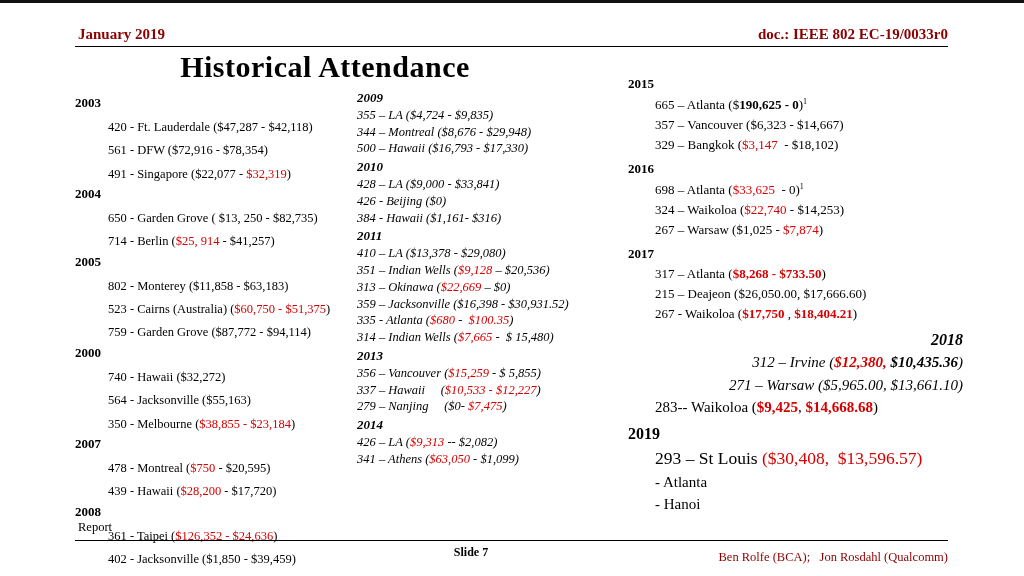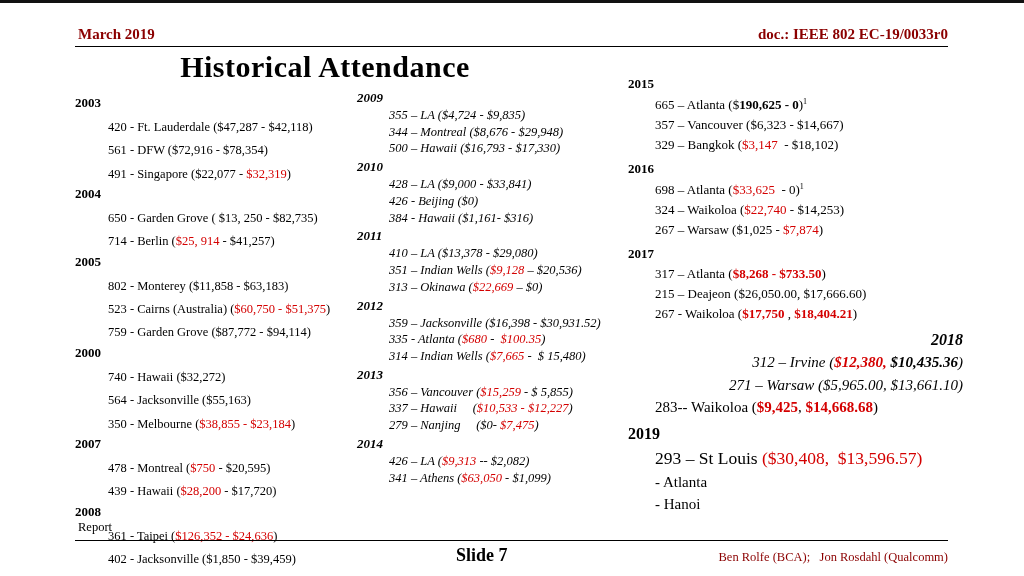--- a/index.html
+++ b/index.html
@@ -24,41 +24,41 @@
   }
   .col { position:absolute; }
   #col1 { left:75px;  top:90px; width:295px; }
   #col2 { left:357px; top:87px; width:278px;font-style:italic; }
   #col3 { left:628px; top:68px; width:335px; }
   .year  { font-weight:bold; font-size:13px; line-height:1.15; }
   .entry { line-height:1.15; white-space:pre; }
   #col1 .year  { margin-top:6px; }
   #col1 .entry { margin-top:9px; margin-left:33px; font-size:12.5px; }
   #col2 .year  { margin-top:4px; }
-  #col2 .entry { margin-top:3px;  margin-left:32px; font-size:12.5px; line-height:1.1; }
+  #col2 .entry { margin-top:3px;  font-size:12.5px; line-height:1.1; }
   #col3 .year  { margin-top:9px; }
   #col3 .entry { margin-top:5px;  margin-left:27px; font-size:13px; }
   .it { font-style:italic;text-align:right; }
   .y-lg { font-size:16px; }
   #col3 .entry.sz-lg { font-size:15px; }
   #col3 .entry.sz-xl { font-size:17.5px; }
   .red { color:var(--red); }
   .b { font-weight:bold; }
   sup { font-size:0.62em; vertical-align:super; }
   .ftr-left   { position:absolute; left:78px; top:520px; font-size:12.5px; }
-  .ftr-center { position:absolute; left:456px; top:545px; width:110px; font-size:18px; font-weight:bold; }
+  .ftr-center { position:absolute; left:416px; top:545px; width:110px; text-align:center; font-size:12px; font-weight:bold; }
   .ftr-right  { position:absolute; right:76px; top:550px; font-size:12.5px; color:var(--maroon); white-space:pre; }
 </style>
 </head>
 <body>
 
 <div class="slide">
   <div class="top-border"></div>
 
-  <div class="hdr-left">March 2019</div>
+  <div class="hdr-left">January 2019</div>
   <div class="hdr-right">doc.: IEEE 802 EC-19/0033r0</div>
   <div class="rule-top"></div>
 
   <h1 class="title">Historical Attendance</h1>
 
   <div class="col" id="col1">
       <div class="year">2003</div>
       <div class="entry"><span>420 - Ft. Lauderdale ($47,287 - $42,118)</span></div>
       <div class="entry"><span>561 - DFW ($72,916 - $78,354)</span></div>
       <div class="entry"><span>491 - Singapore ($22,077 - </span><span class="red">$32,319</span><span>)</span></div>
@@ -87,21 +87,20 @@
       <div class="entry"><span>344 – Montreal ($8,676 - $29,948)</span></div>
       <div class="entry"><span>500 – Hawaii ($16,793 - $17,330)</span></div>
       <div class="year">2010</div>
       <div class="entry"><span>428 – LA ($9,000 - $33,841)</span></div>
       <div class="entry"><span>426 - Beijing ($0)</span></div>
       <div class="entry"><span>384 - Hawaii ($1,161- $316)</span></div>
       <div class="year">2011</div>
       <div class="entry"><span>410 – LA ($13,378 - $29,080)</span></div>
       <div class="entry"><span>351 – Indian Wells (</span><span class="red">$9,128</span><span> – $20,536)</span></div>
       <div class="entry"><span>313 – Okinawa (</span><span class="red">$22,669</span><span> – $0)</span></div>
-      <div class="year">2012</div>
       <div class="entry"><span>359 – Jacksonville ($16,398 - $30,931.52)</span></div>
       <div class="entry"><span>335 - Atlanta (</span><span class="red">$680</span><span> -  </span><span class="red">$100.35</span><span>)</span></div>
       <div class="entry"><span>314 – Indian Wells (</span><span class="red">$7,665</span><span> -  $ 15,480)</span></div>
       <div class="year">2013</div>
       <div class="entry"><span>356 – Vancouver (</span><span class="red">$15,259</span><span> - $ 5,855)</span></div>
       <div class="entry"><span>337 – Hawaii     (</span><span class="red">$10,533 - $12,227</span><span>)</span></div>
       <div class="entry"><span>279 – Nanjing     ($0- </span><span class="red">$7,475</span><span>)</span></div>
       <div class="year">2014</div>
       <div class="entry"><span>426 – LA (</span><span class="red">$9,313</span><span> -- $2,082)</span></div>
       <div class="entry"><span>341 – Athens (</span><span class="red">$63,050</span><span> - $1,099)</span></div>

